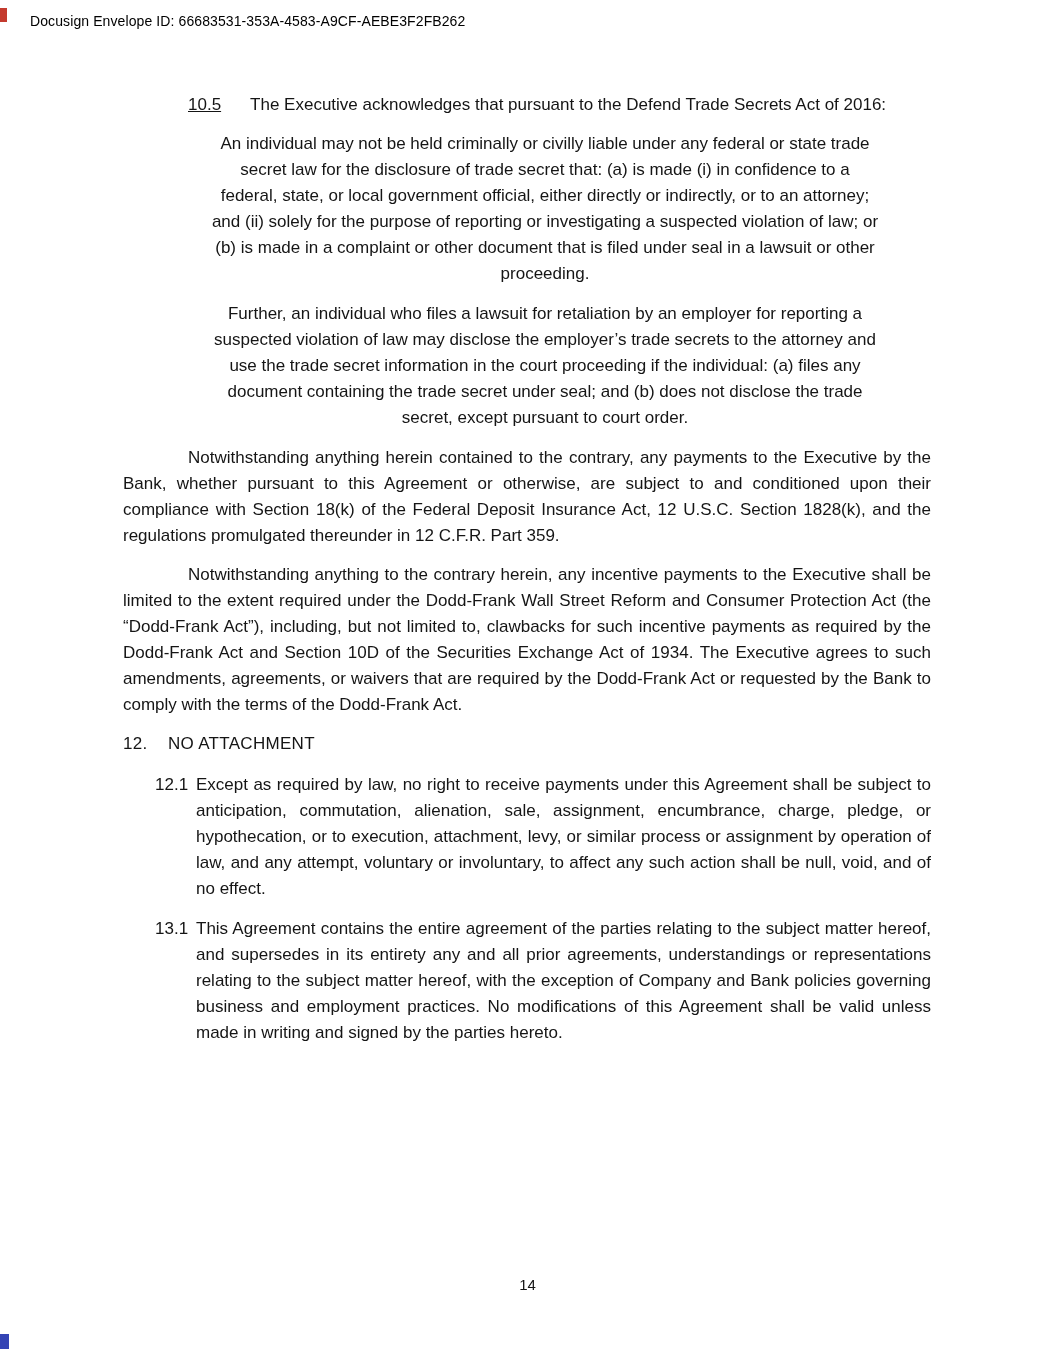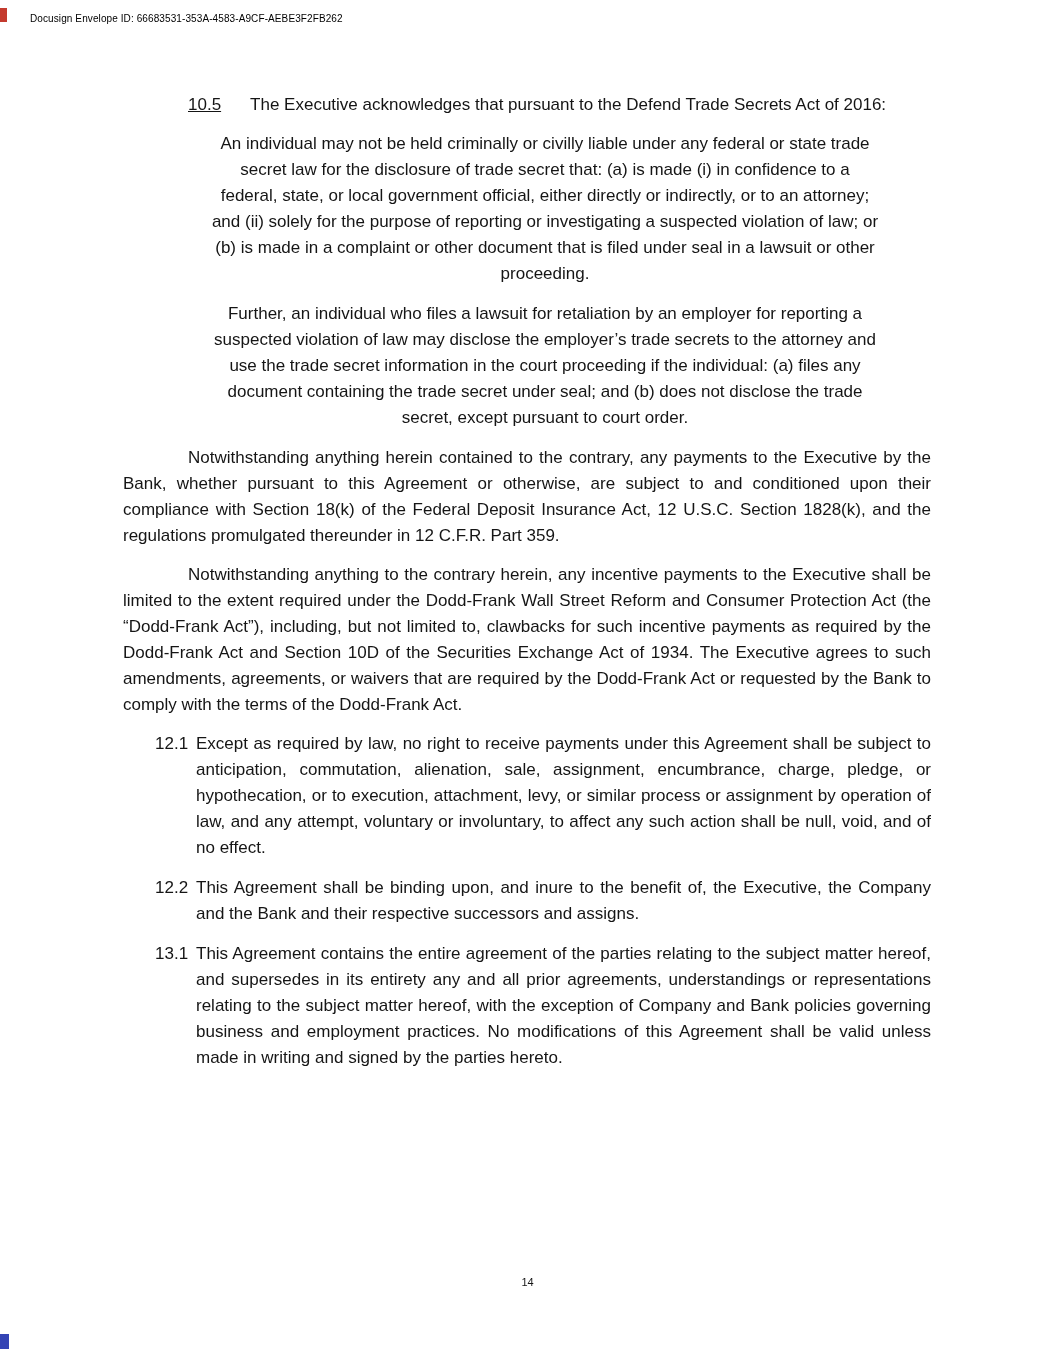--- a/index.html
+++ b/index.html
@@ -20,21 +20,21 @@
     background: #c43a2e;
   }
   .artifact-blue {
     position: absolute; bottom: 16px; left: 0;
     width: 9px; height: 15px;
     background: #3444b4;
   }
 
   .envelope {
     position: absolute; top: 13px; left: 30px;
-    font-size: 10px; color: #000000;
+    font-size: 14px; color: #000000;
     letter-spacing: 0.1px;
   }
 
   .content {
     position: absolute; top: 92px; left: 123px;
     width: 808px;
     font-size: 17px;
     line-height: 26px;
   }
 
@@ -68,21 +68,21 @@
     padding-left: 41px;
     text-align: justify;
     margin-bottom: 14px;
   }
   .subnum { position: absolute; left: 0; top: 0; }
 
   .pagenum {
     position: absolute; top: 1276px; left: 0;
     width: 100%;
     text-align: center;
-    font-size: 11px;
+    font-size: 15px;
   }
 </style>
 </head>
 <body>
 
 <div class="page">
 
   <div class="artifact-red"></div>
   <div class="artifact-blue"></div>
 
@@ -94,24 +94,24 @@
 
     <p class="quote">An individual may not be held criminally or civilly liable under any federal or state trade secret law for the disclosure of trade secret that:  (a) is made (i) in confidence to a federal, state, or local government official, either directly or indirectly, or to an attorney; and (ii) solely for the purpose of reporting or investigating a suspected violation of law; or (b) is made in a complaint or other document that is filed under seal in a lawsuit or other proceeding.</p>
 
     <p class="quote">Further, an individual who files a lawsuit for retaliation by an employer for reporting a suspected violation of law may disclose the employer’s trade secrets to the attorney and use the trade secret information in the court proceeding if the individual: (a) files any document containing the trade secret under seal; and (b) does not disclose the trade secret, except pursuant to court order.</p>
 
 
     <p class="para indent">Notwithstanding anything herein contained to the contrary, any payments to the Executive by the Bank, whether pursuant to this Agreement or otherwise, are subject to and conditioned upon their compliance with Section 18(k) of the Federal Deposit Insurance Act, 12 U.S.C. Section 1828(k), and the regulations promulgated thereunder in 12 C.F.R. Part 359.</p>
 
     <p class="para indent">Notwithstanding anything to the contrary herein, any incentive payments to the Executive shall be limited to the extent required under the Dodd-Frank Wall Street Reform and Consumer Protection Act (the “Dodd-Frank Act”), including, but not limited to, clawbacks for such incentive payments as required by the Dodd-Frank Act and Section 10D of the Securities Exchange Act of 1934.  The Executive agrees to such amendments, agreements, or waivers that are required by the Dodd-Frank Act or requested by the Bank to comply with the terms of the Dodd-Frank Act.</p>
 
+    <p class="heading"><span class="hnum">12.</span><span>NO ATTACHMENT</span></p>
 
     <div class="subpara"><span class="subnum">12.1</span><span>Except as required by law, no right to receive payments under this Agreement shall be subject to anticipation, commutation, alienation, sale, assignment, encumbrance, charge, pledge, or hypothecation, or to execution, attachment, levy, or similar process or assignment by operation of law, and any attempt, voluntary or involuntary, to affect any such action shall be null, void, and of no effect.</span></div>
 
-    <div class="subpara"><span class="subnum">12.2</span><span>This Agreement shall be binding upon, and inure to the benefit of, the Executive, the Company and the Bank and their respective successors and assigns.</span></div>
 
 
     <div class="subpara"><span class="subnum">13.1</span><span>This Agreement contains the entire agreement of the parties relating to the subject matter hereof, and supersedes in its entirety any and all prior agreements, understandings or representations relating to the subject matter hereof, with the exception of Company and Bank policies governing business and employment practices.  No modifications of this Agreement shall be valid unless made in writing and signed by the parties hereto.</span></div>
 
   </div>
 
   <div class="pagenum">14</div>
 
 </div>
 

